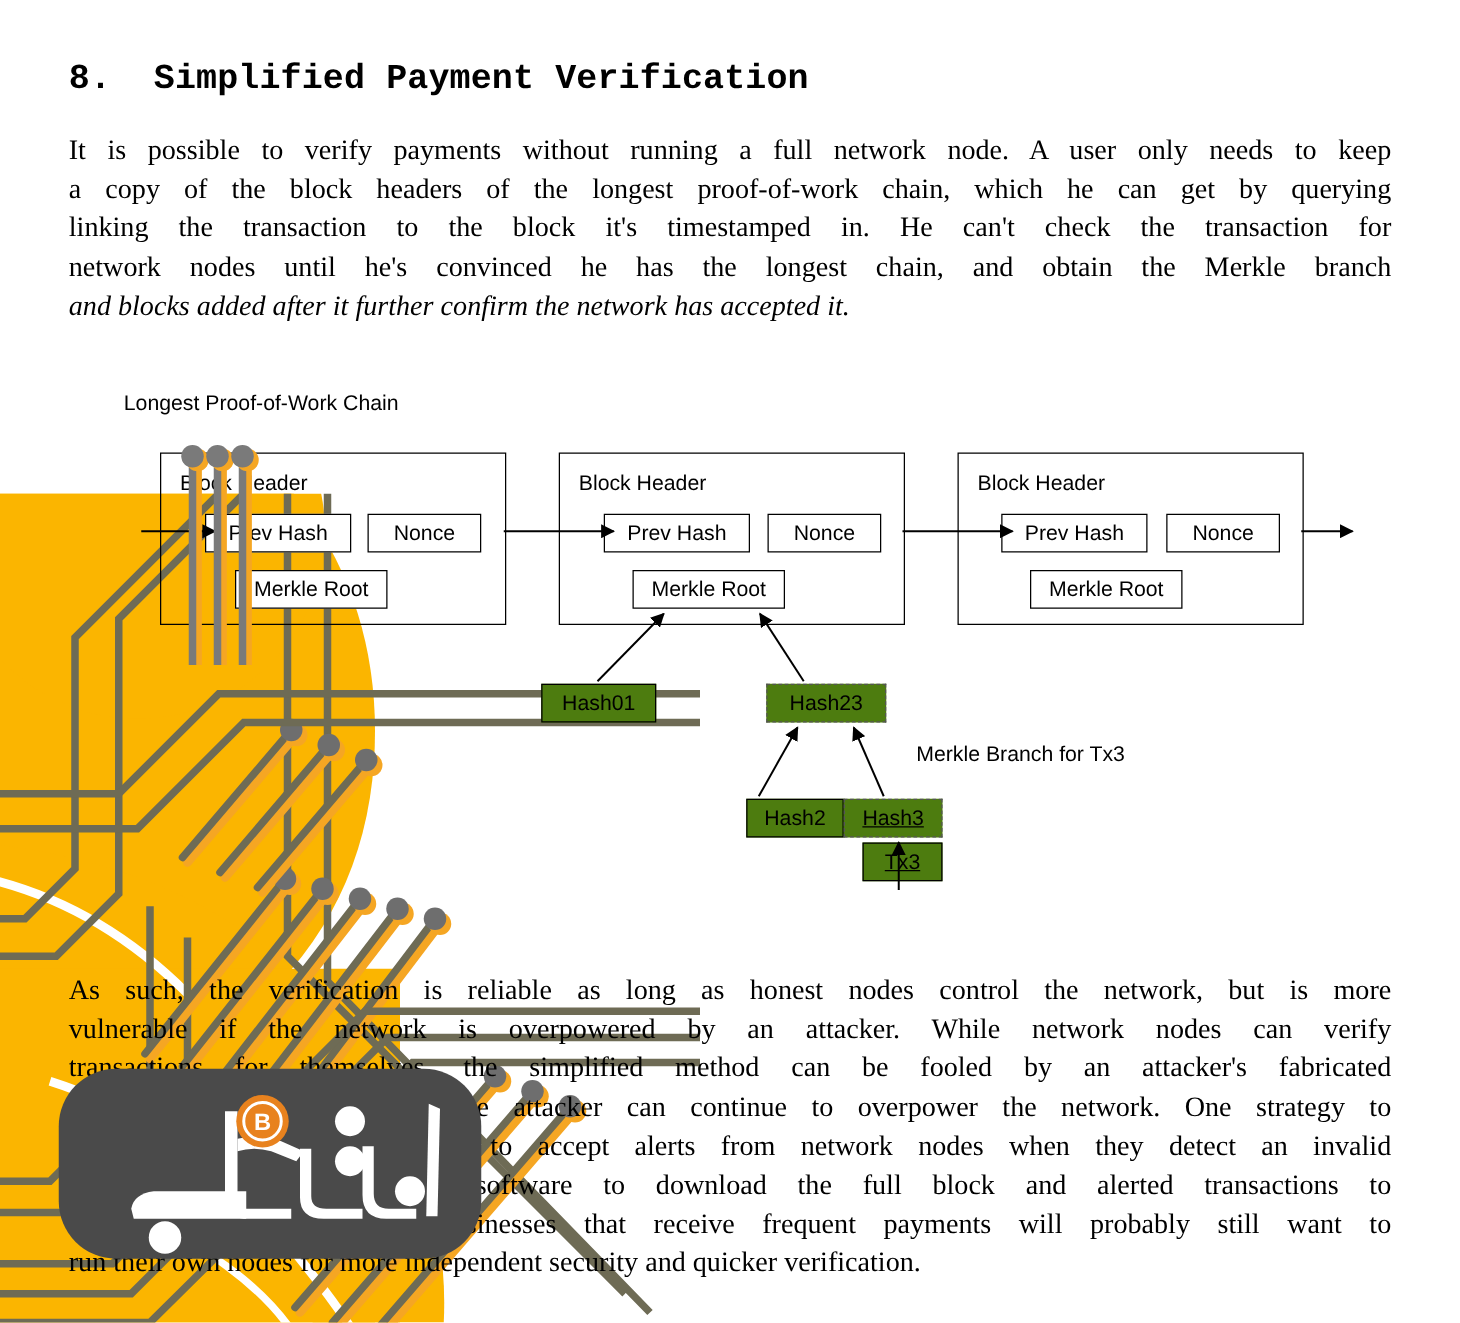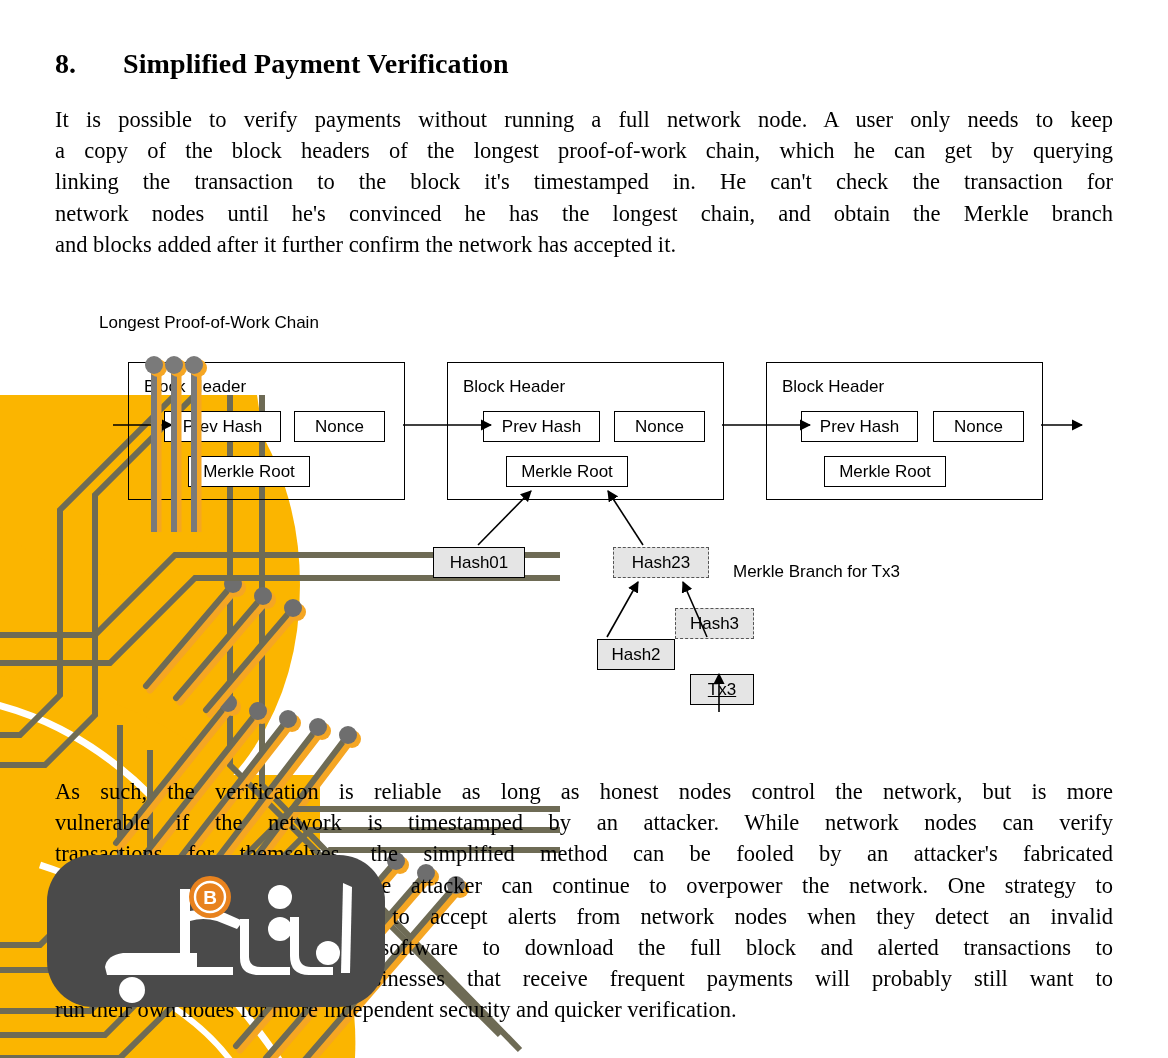--- a/index.html
+++ b/index.html
@@ -9,21 +9,21 @@
   
   #artwork{position:absolute;left:0;top:395px;width:560px;height:663px;
            pointer-events:none;z-index:1;}
 
   
   #doc{position:absolute;left:0;top:0;width:1168px;height:1058px;z-index:3;
        pointer-events:none;}
   #doc > *{pointer-events:auto;}
 
   .sec-head{position:absolute;left:55px;top:48px;width:1058px;
-            font-family:Liberation Serif, serif;font-weight:bold;
+            font-family:Liberation Mono, monospace;font-weight:bold;
             font-size:28px;letter-spacing:.1px;color:#000;}
   .sec-head .num{display:inline-block;width:68px;}
 
   .para{position:absolute;left:55px;width:1058px;color:#000;
         font-family:"Liberation Serif", serif;font-size:22.5px;
         line-height:31.2px;text-align:justify;
         text-justify:inter-word;}
   .para.p1{top:104px;}
   .para.p2{top:776px;text-indent:0;}
   .para span.ln{display:block;white-space:nowrap;}
@@ -32,21 +32,21 @@
   
   #diagram{position:absolute;left:0;top:0;width:1168px;height:1058px;z-index:2;}
   .dg-label{position:absolute;font-family:"Liberation Sans", sans-serif;
             font-size:17px;color:#000;white-space:nowrap;}
   .blk{position:absolute;border:1.5px solid #000;background:transparent;}
   .blk-title{position:absolute;font-family:"Liberation Sans", sans-serif;
              font-size:17px;color:#000;white-space:nowrap;}
   .fld{position:absolute;border:1.5px solid #000;background:#fff;
        font-family:"Liberation Sans", sans-serif;font-size:17px;color:#000;
        display:flex;align-items:center;justify-content:center;white-space:nowrap;}
-  .node{position:absolute;border:1.5px solid #000;background:#e5e5e5;
+  .node{position:absolute;border:1.5px solid #000;background:#4d7c0f;
         font-family:"Liberation Sans", sans-serif;font-size:17px;color:#000;
         display:flex;align-items:center;justify-content:center;white-space:nowrap;text-align:center;}
   .node.dashed{border:1.5px dashed #555;}
 
   
   #logo{position:absolute;left:47px;top:855px;width:338px;height:152px;
         background:#4a4a4a;border-radius:46px;z-index:4;}
 </style>
 </head>
 <body>
@@ -186,21 +186,21 @@
       <circle cx="24" cy="13" r="9"></circle>
       <circle cx="44" cy="13" r="9"></circle>
       <circle cx="64" cy="13" r="9"></circle>
     </g>
 </svg>
 
 <div id="diagram">
 
   <div class="dg-label" style="left:99px;top:313px;">Longest Proof-of-Work Chain</div>
 
-  <div class="dg-label" style="left:733px;top:562px;">Merkle Branch for Tx3</div>
+  <div class="dg-label" style="left:733px;top:594px;">Merkle Branch for Tx3</div>
 
   <div class="blk" style="left:128px;top:362px;width:275px;height:136px;"></div>
   <div class="blk-title" style="left:144px;top:377px;">Block Header</div>
   <div class="fld" style="left:164px;top:411px;width:115px;height:29px;">Prev Hash</div>
   <div class="fld" style="left:294px;top:411px;width:89px;height:29px;">Nonce</div>
   <div class="fld" style="left:188px;top:456px;width:120px;height:29px;">Merkle Root</div>
 
   <div class="blk" style="left:447px;top:362px;width:275px;height:136px;"></div>
   <div class="blk-title" style="left:463px;top:377px;">Block Header</div>
   <div class="fld" style="left:483px;top:411px;width:115px;height:29px;">Prev Hash</div>
@@ -209,21 +209,21 @@
 
   <div class="blk" style="left:766px;top:362px;width:275px;height:136px;"></div>
   <div class="blk-title" style="left:782px;top:377px;">Block Header</div>
   <div class="fld" style="left:801px;top:411px;width:115px;height:29px;">Prev Hash</div>
   <div class="fld" style="left:933px;top:411px;width:89px;height:29px;">Nonce</div>
   <div class="fld" style="left:824px;top:456px;width:120px;height:29px;">Merkle Root</div>
 
   <div class="node" style="left:433px;top:547px;width:90px;height:29px;">Hash01</div>
   <div class="node dashed" style="left:613px;top:547px;width:94px;height:29px;">Hash23</div>
   <div class="node" style="left:597px;top:639px;width:76px;height:29px;">Hash2</div>
-  <div class="node dashed" style="left:675px;top:608px;width:77px;height:29px;">Hash3</div>
+  <div class="node dashed" style="left:675px;top:639px;width:77px;height:29px;text-decoration:underline;">Hash3</div>
   <div class="node" style="left:690px;top:674px;width:62px;height:29px;text-decoration:underline;">Tx3</div>
 
   <svg style="position:absolute;left:0;top:0;width:1168px;height:1058px;">
     <defs>
       <marker id="ah" viewBox="0 0 10 10" refX="9" refY="5" markerWidth="7" markerHeight="7" orient="auto-start-reverse">
         <path d="M 0 0 L 10 5 L 0 10 z" fill="#000"></path>
       </marker>
     </defs>
     <g stroke="#000" stroke-width="1.6" fill="none" marker-end="url(#ah)">
 
@@ -246,25 +246,25 @@
 <div id="doc">
   <div class="sec-head">
     <span class="num">8.</span><span>Simplified Payment Verification</span>
   </div>
 
   <div class="para p1 just" id="para1">
       <span class="ln">It is possible to verify payments without running a full network node.  A user only needs to keep</span>
       <span class="ln">a copy of the block headers of the longest proof-of-work chain, which he can get by querying</span>
       <span class="ln">linking the transaction to the block it's timestamped in.   He can't check the transaction for</span>
       <span class="ln">network nodes until he's convinced he has the longest chain, and obtain the Merkle branch</span>
-      <span class="ln" style="text-align-last: left;">and blocks added after it further confirm the network has accepted it.</span>
+      <span class="ln" style="text-align-last: left; font-style: italic;">and blocks added after it further confirm the network has accepted it.</span>
     </div>
   <div class="para p2 just" id="para2">
       <span class="ln">As such, the verification is reliable as long as honest nodes control the network, but is more</span>
-      <span class="ln">vulnerable if the network is timestamped by an attacker.   While network nodes can verify</span>
+      <span class="ln">vulnerable if the network is overpowered by an attacker.   While network nodes can verify</span>
       <span class="ln">transactions for themselves, the simplified method can be fooled by an attacker's fabricated</span>
       <span class="ln">transactions for as long as the attacker can continue to overpower the network.  One strategy to</span>
       <span class="ln">protect against this would be to accept alerts from network nodes when they detect an invalid</span>
       <span class="ln">block, prompting the user's software to download the full block and alerted transactions to</span>
       <span class="ln">confirm the inconsistency.  Businesses that receive frequent payments will probably still want to</span>
       <span class="ln" style="text-align-last: left;">run their own nodes for more independent security and quicker verification.</span>
     </div>
 </div>
 
 <div id="logo">

